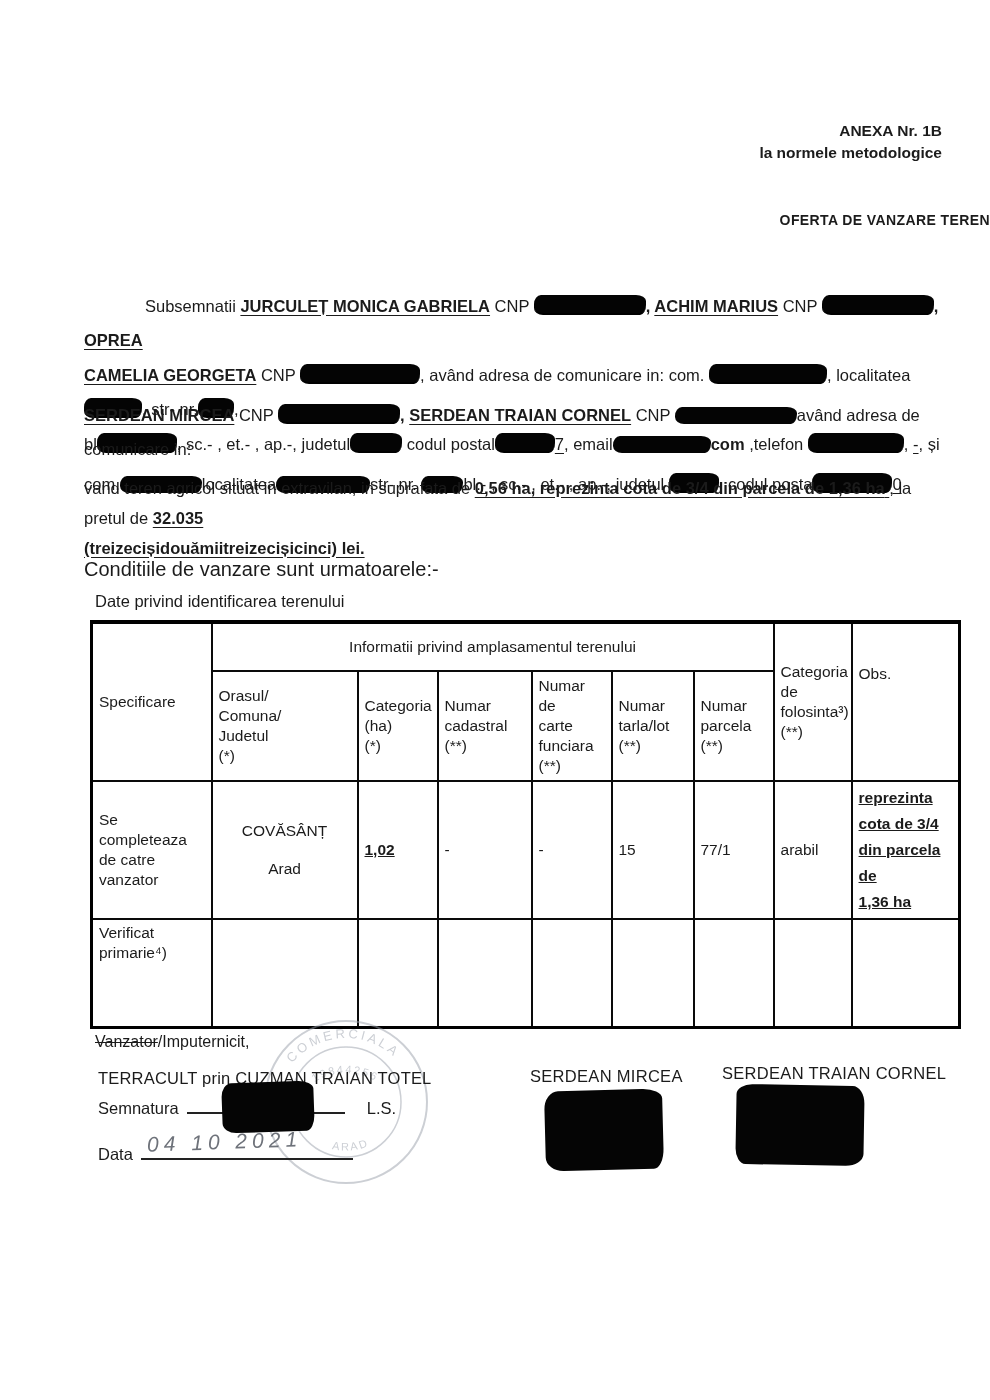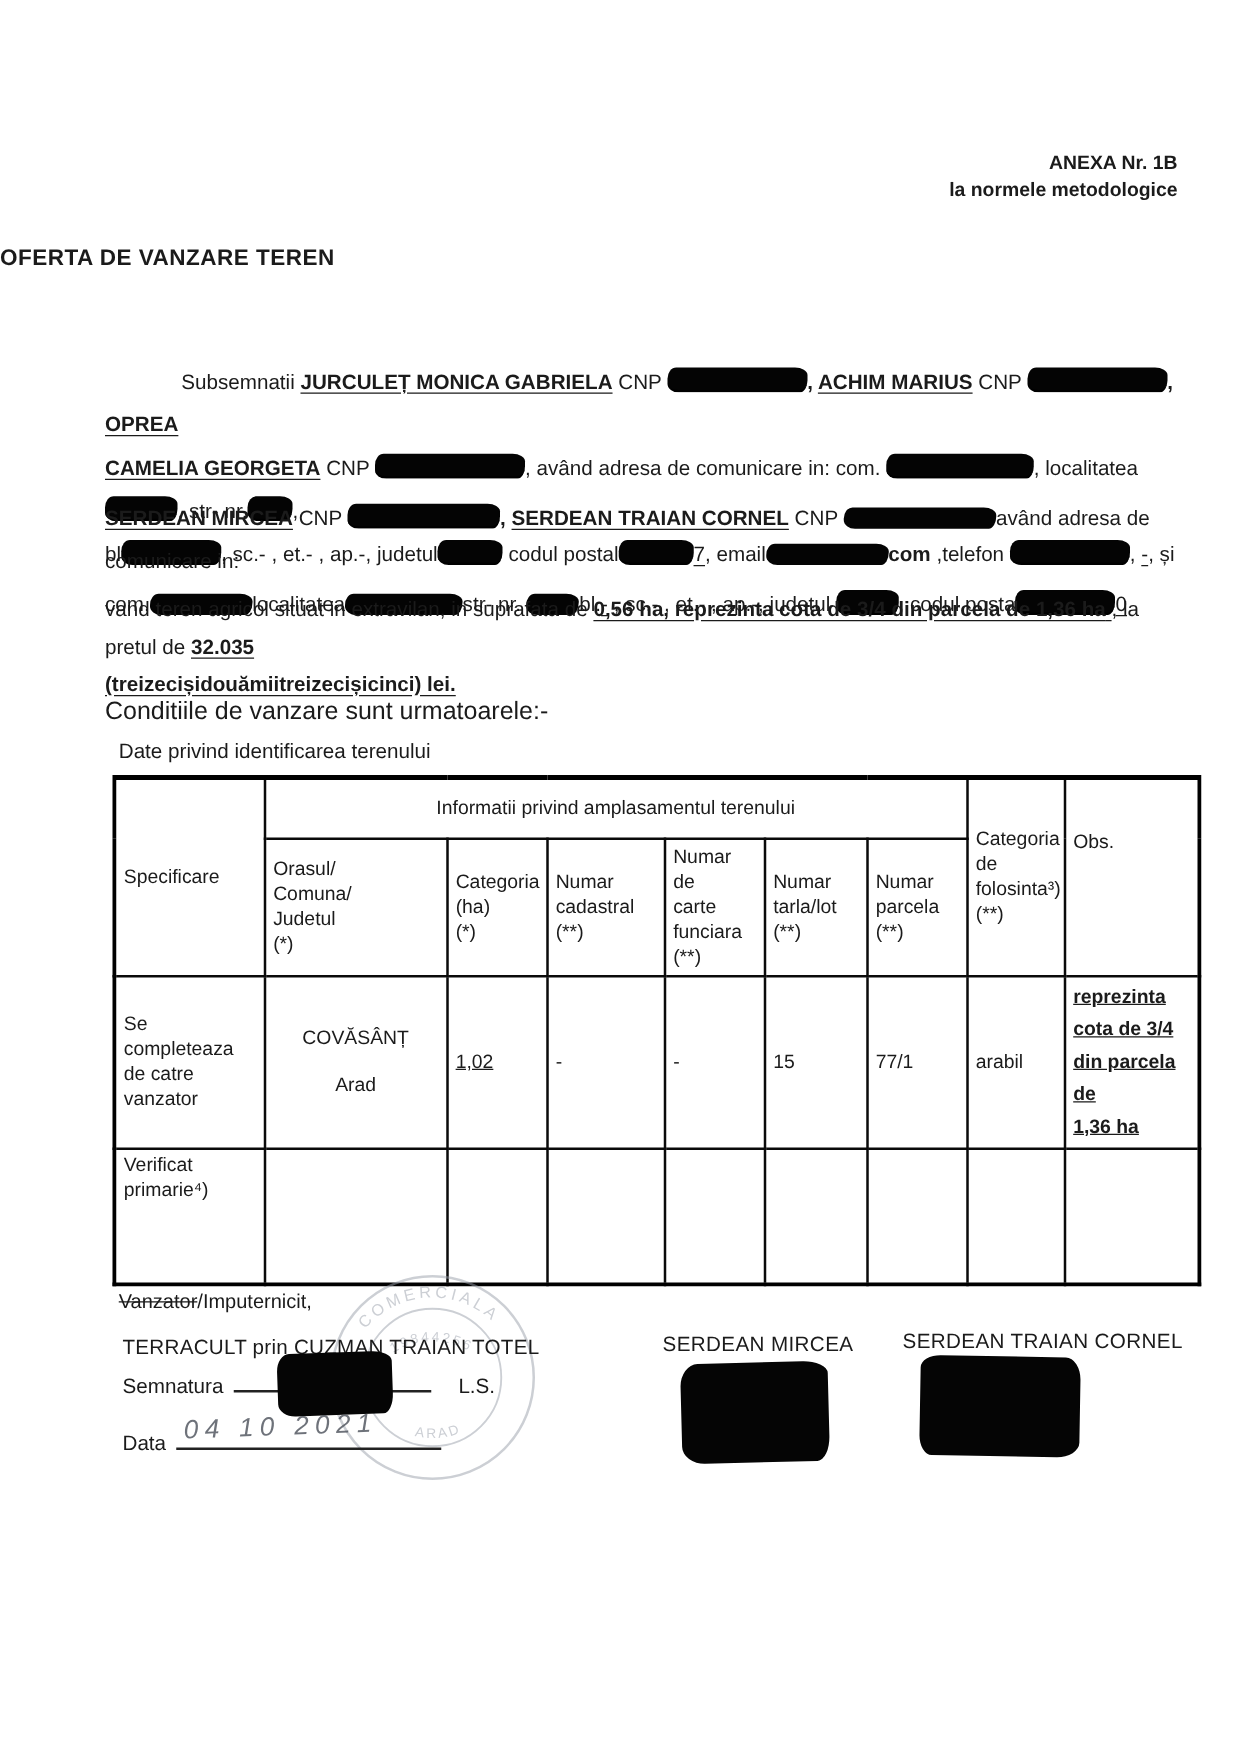--- a/index.html
+++ b/index.html
@@ -6,41 +6,41 @@
   .page{position:relative;width:990px;height:1400px;background:#ffffff;overflow:hidden;
         font-family:"Liberation Sans","DejaVu Sans",sans-serif;color:#1b1b1b;}
   .abs{position:absolute;}
   .b{font-weight:700;}
   .u{text-decoration:underline;text-underline-offset:3px;}
   .x{text-decoration:line-through;}
   .redact{display:inline-block;height:17px;background:#040404;vertical-align:-3px;
           border-radius:7px 10px 6px 9px / 9px 6px 10px 7px;}
   .redact.u{border-bottom:2px solid #000;padding-bottom:1px;text-decoration:none;}
   .anexa{top:120px;right:48px;text-align:right;font-weight:700;font-size:15.5px;line-height:22px;}
-  .title{top:196px;left:0;width:100%;text-align:left;font-weight:700;font-size:18px;letter-spacing:.4px;}
+  .title{top:212px;left:0;width:100%;text-align:right;font-weight:700;font-size:14px;letter-spacing:.4px;}
   .para{left:84px;width:858px;font-size:16.5px;line-height:34.5px;text-align:left;}
   .p1{top:272px;text-indent:61px;}
   .p2{top:381px;}
   .p3{top:456px;line-height:30px;}
   .conditions{top:558px;left:84px;font-size:20px;}
   .caption{top:592px;left:95px;font-size:16.5px;}
   .tablewrap{top:620px;left:90px;}
   table{border-collapse:collapse;width:868px;table-layout:fixed;}
   th,td{border:2px solid #0a0a0a;font-weight:400;font-size:15.5px;line-height:20px;
         text-align:left;vertical-align:middle;padding:3px 6px;overflow:hidden;}
   table{border:3px solid #000;border-top:4px solid #000;}
   .pre{white-space:pre-line;}
   .hr1 th{height:40px;}
   .hr2 th{height:102px;vertical-align:middle;}
   .infocell{text-align:center;}
   .r1 td{height:102px;}
   .r2 td{height:100px;}
   .cell-oras{text-align:center;}
   .cell-oras .line2{margin-top:18px;}
-  .cell-supra{font-weight:400;}
+  .cell-supra{font-weight:700;}
   .cell-supra span{text-decoration:underline;}
   .cell-obs{vertical-align:top;font-weight:700;line-height:26px;}
   .cell-obs span{text-decoration:underline;white-space:pre-line;}
   .vtop{vertical-align:top;}
   .legal{top:979px;left:84px;width:872px;font-size:15.5px;line-height:27px;}
   .vanzator{top:1033px;left:95px;font-size:16px;}
   .company{top:1069px;left:98px;font-size:16.5px;letter-spacing:.2px;}
   .semnrow{top:1096px;left:98px;font-size:16.5px;}
   .sigline{display:inline-block;width:158px;border-bottom:2px solid #222;height:16px;margin:0 8px;}
   .ls{margin-left:14px;}

